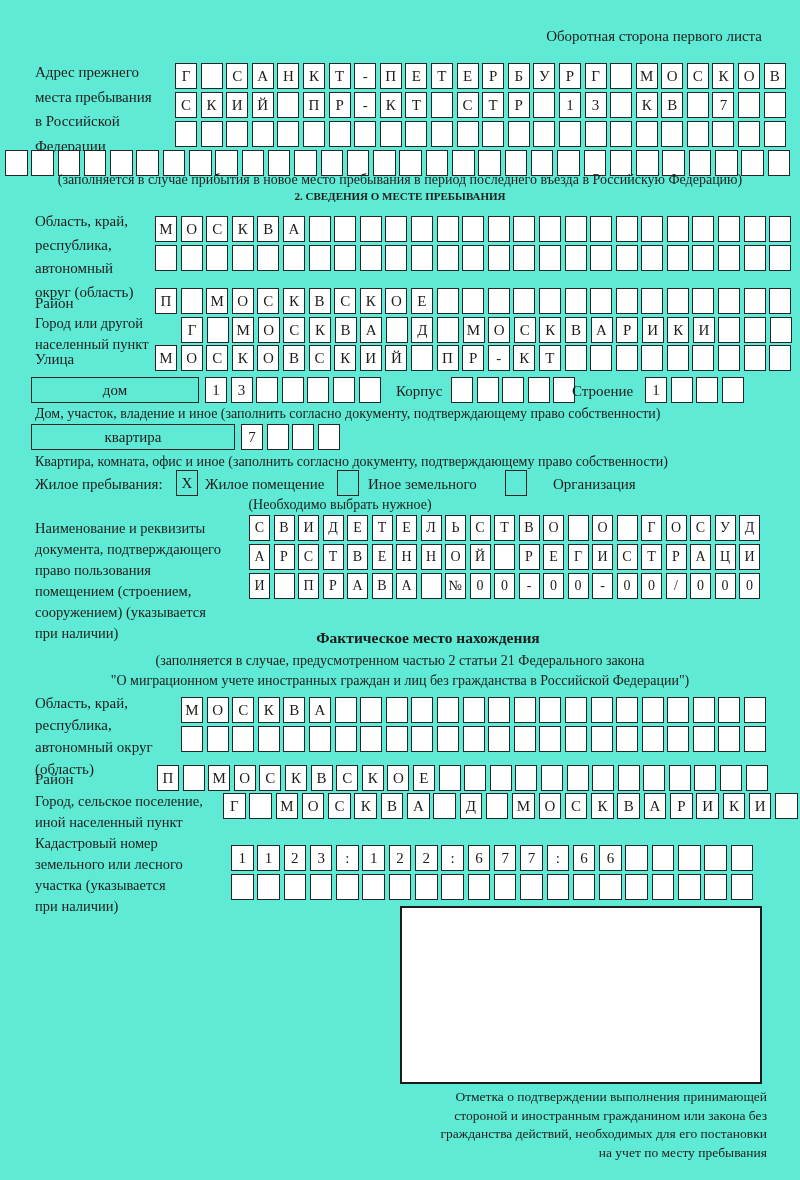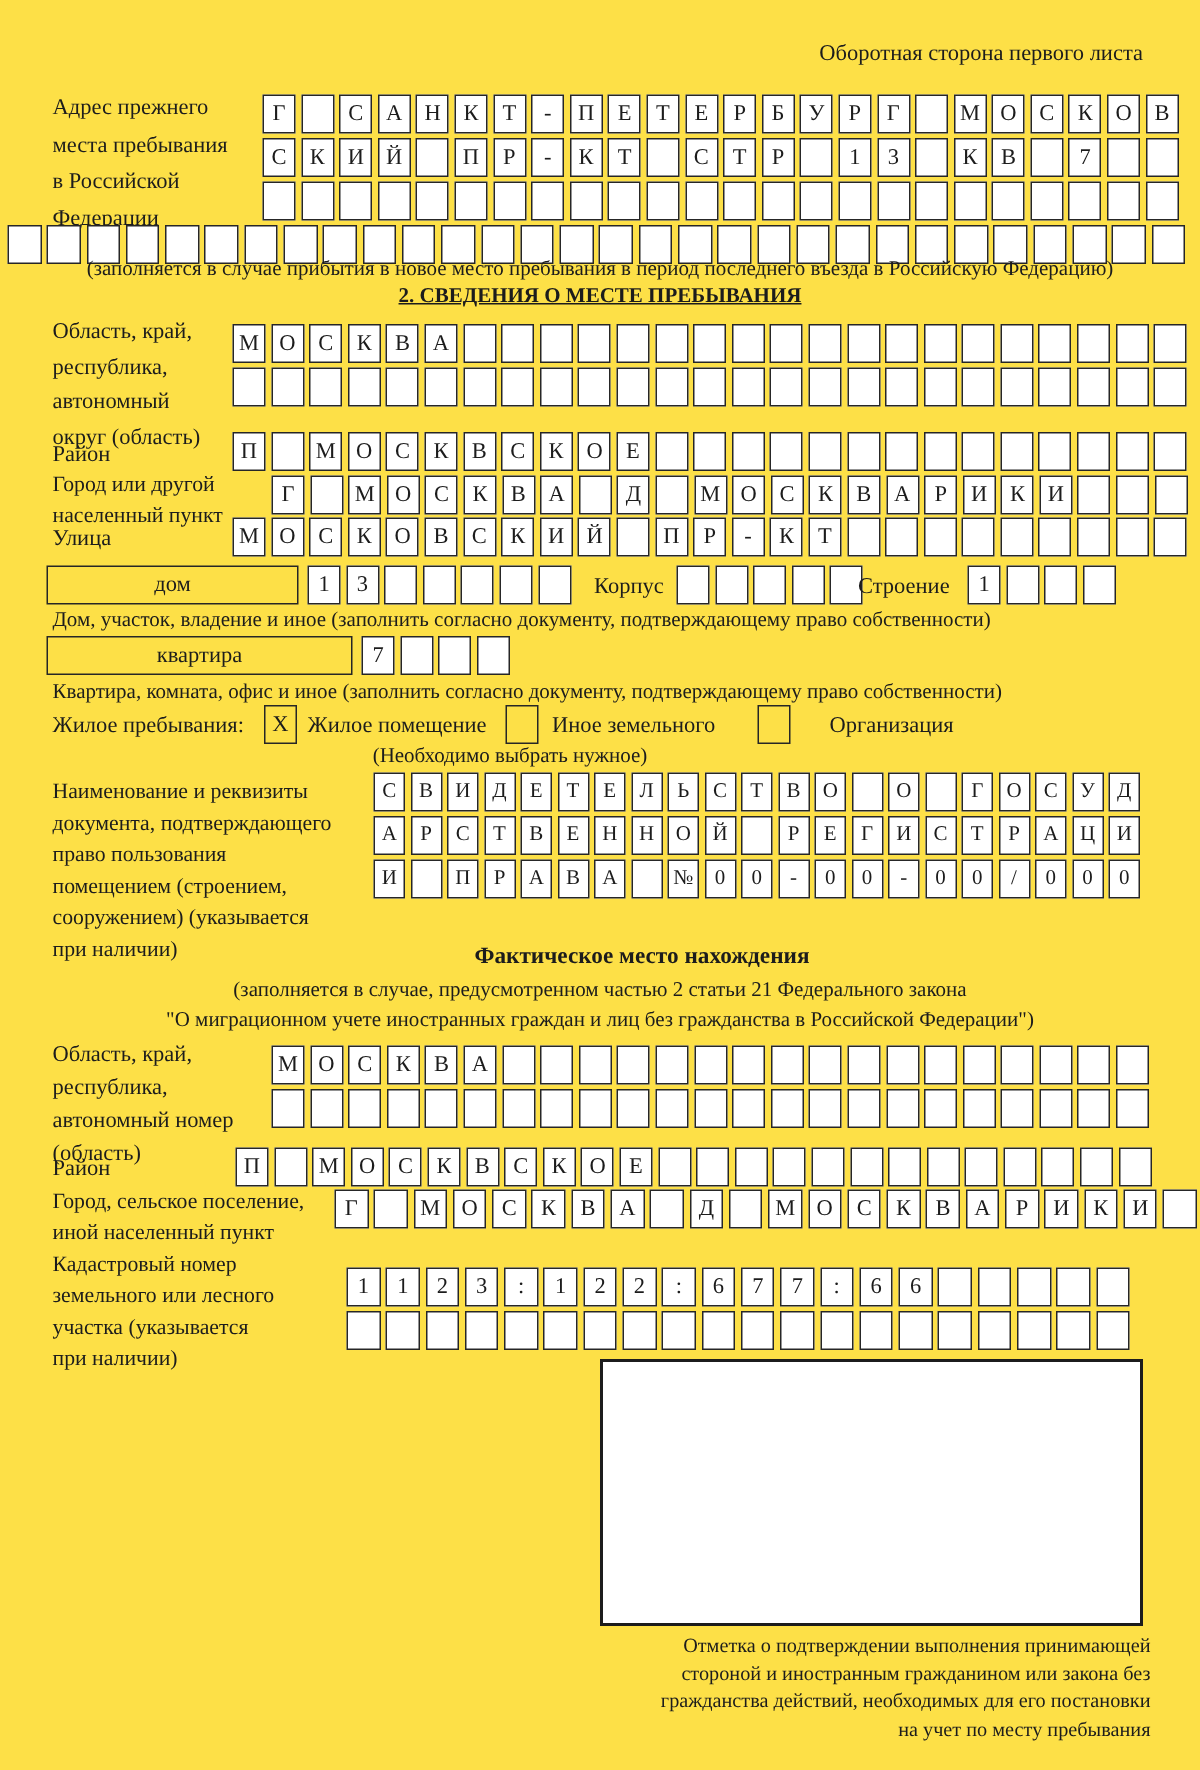--- a/index.html
+++ b/index.html
@@ -1,16 +1,16 @@
 <!DOCTYPE html>
 <html><head>
 <meta charset="utf-8">
 <style>
   html,body{margin:0;padding:0;background:#fff;}
-  .page{position:relative;width:800px;height:1180px;background:#fde047;color:#1c1c1c;
+  .page{position:relative;width:800px;height:1180px;background:#5eead4;color:#1c1c1c;
         font-family:"Liberation Serif","DejaVu Serif",serif;overflow:hidden;}
   .abs{position:absolute;}
   .lbl{position:absolute;font-size:15px;line-height:24px;white-space:nowrap;}
   .lines{white-space:normal;}
   .f145{font-size:14.5px;line-height:21px;}
   .f14{font-size:14px;}
   .bold{font-weight:bold;}
   .center{text-align:center;}
   .fullw{left:0;width:800px;}
   .grid{position:absolute;display:flex;}
@@ -144,21 +144,21 @@
       <span class="cell"></span>
       <span class="cell"></span>
       <span class="cell"></span>
       <span class="cell"></span>
       <span class="cell"></span>
       <span class="cell"></span>
       <span class="cell"></span>
     </div>
   <div class="abs fullw center f14" style="top:172px;">(заполняется в случае прибытия в новое место пребывания в период последнего въезда в Российскую Федерацию)</div>
 
-  <div class="abs fullw center bold" style="top:190px;font-size:14px;text-decoration:underline;">2. СВЕДЕНИЯ О МЕСТЕ ПРЕБЫВАНИЯ</div>
+  <div class="abs fullw center bold" style="top:190px;font-size:11px;">2. СВЕДЕНИЯ О МЕСТЕ ПРЕБЫВАНИЯ</div>
 
   <div class="lbl lines" style="left:35px;top:210px;line-height:23.5px;">
       <div>Область, край,</div>
       <div>республика,</div>
       <div>автономный</div>
       <div>округ (область)</div>
     </div>
   <div class="grid" style="left:155px;top:216px;">
       <span class="cell">М</span>
       <span class="cell">О</span>
@@ -430,21 +430,21 @@
       <span class="cell">0</span>
     </div>
 
   <div class="abs fullw center bold" style="top:629px;font-size:15.5px;padding-left:28px;">Фактическое место нахождения</div>
   <div class="abs fullw center f14" style="top:653px;">(заполняется в случае, предусмотренном частью 2 статьи 21 Федерального закона</div>
   <div class="abs fullw center f14" style="top:673px;">"О миграционном учете иностранных граждан и лиц без гражданства в Российской Федерации")</div>
 
   <div class="lbl lines" style="left:35px;top:692px;line-height:22px;">
       <div>Область, край,</div>
       <div>республика,</div>
-      <div>автономный номер</div>
+      <div>автономный округ</div>
       <div>(область)</div>
     </div>
   <div class="grid" style="left:181px;top:697px;">
       <span class="cell">М</span>
       <span class="cell">О</span>
       <span class="cell">С</span>
       <span class="cell">К</span>
       <span class="cell">В</span>
       <span class="cell">А</span>
       <span class="cell"></span>

